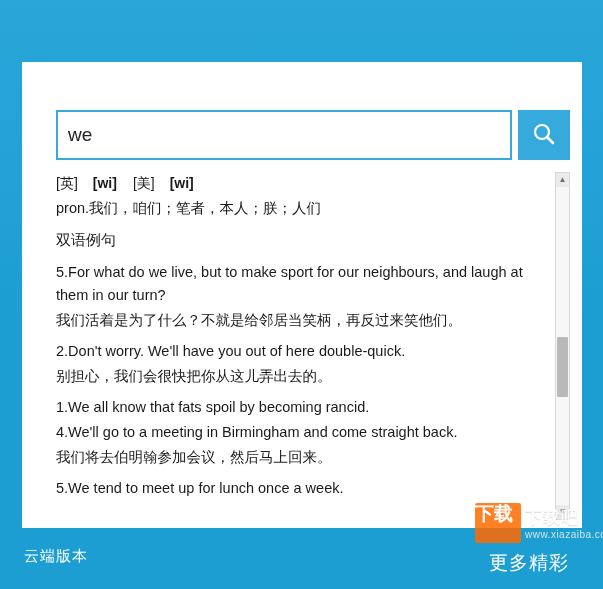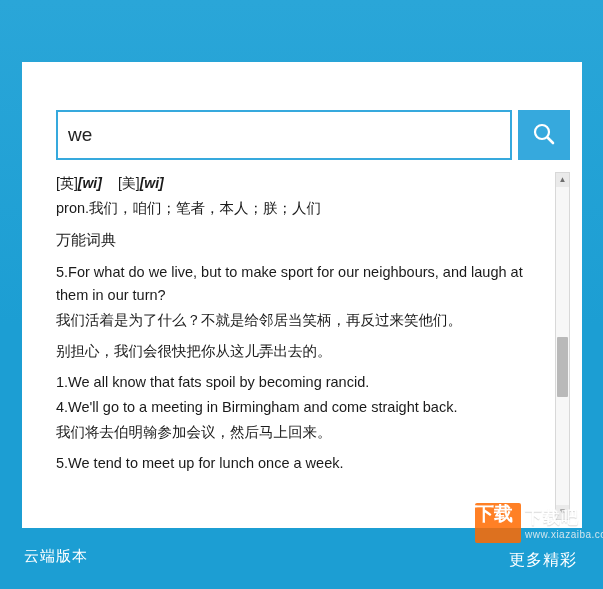--- a/index.html
+++ b/index.html
@@ -165,22 +165,22 @@
     font-size: 14.5px;
     color: #1a1a1a;
     line-height: 23px;
   }
   .phonetic-line {
     font-size: 14px;
     margin-bottom: 2px;
     white-space: nowrap;
   }
   .phonetic-line .ipa {
-    font-style: italic;
     font-weight: bold;
+    padding-left: 15px;
   }
   .phonetic-line .gap { display: inline-block; width: 16px; }
   .defn-line {
     font-size: 14.5px;
     margin-bottom: 8px;
   }
   .section-head {
     font-size: 15px;
     margin: 6px 0 10px 0;
   }
@@ -250,24 +250,24 @@
     position: absolute;
     left: 24px;
     top: 19px;
     color: #ffffff;
     font-size: 15px;
     letter-spacing: 1px;
     cursor: pointer;
   }
   .footer-right {
     position: absolute;
-    right: 26px;
+    right: 34px;
     top: 22px;
     color: #ffffff;
-    font-size: 16px;
+    font-size: 19px;
     letter-spacing: 1px;
     cursor: pointer;
   }
   
   .watermark {
     position: absolute;
     right: 8px;
     bottom: 34px;
     width: 120px;
     height: 52px;
@@ -331,25 +331,26 @@
 
     <div class="results-area">
       <div class="results-text">
 
         <div class="phonetic-line">
           <span>[英]</span><span class="ipa">[wi]</span><span class="gap"></span><span>[美]</span><span class="ipa">[wi]</span>
         </div>
 
         <div class="defn-line">pron.我们，咱们；笔者，本人；朕；人们</div>
 
-        <div class="section-head">万能词典</div>
+        <div class="section-head">双语例句</div>
 
         <div class="example-en">5.For what do we live, but to make sport for our neighbours, and laugh at them in our turn?</div>
         <div class="example-zh">我们活着是为了什么？不就是给邻居当笑柄，再反过来笑他们。</div>
 
+        <div class="example-en">2.Don't worry. We'll have you out of here double-quick.</div>
         <div class="example-zh">别担心，我们会很快把你从这儿弄出去的。</div>
 
         <div class="example-en">1.We all know that fats spoil by becoming rancid.</div>
 
         <div class="example-en">4.We'll go to a meeting in Birmingham and come straight back.</div>
         <div class="example-zh">我们将去伯明翰参加会议，然后马上回来。</div>
 
         <div class="example-en">5.We tend to meet up for lunch once a week.</div>
 
       </div>

